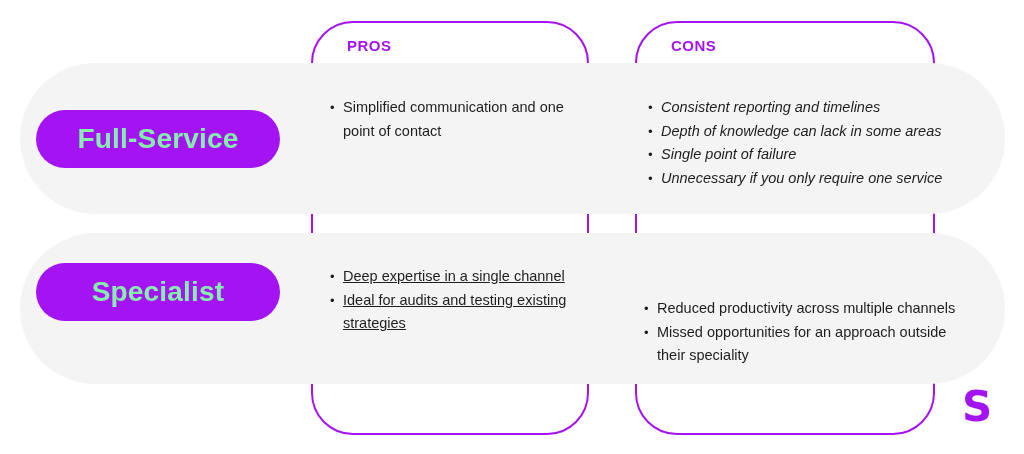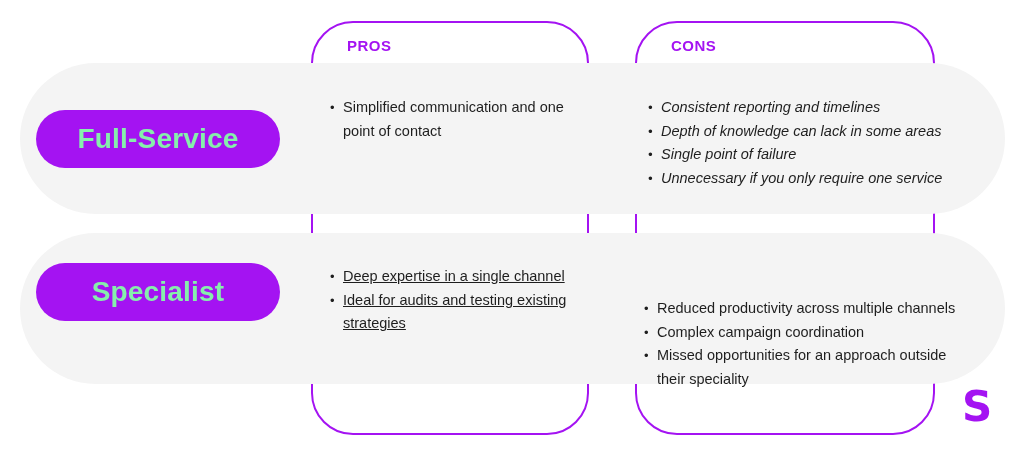--- a/index.html
+++ b/index.html
@@ -129,19 +129,18 @@
     <li>Unnecessary if you only require one service</li>
   </ul>
 
   <ul class="list pros2">
     <li>Deep expertise in a single channel</li>
     <li>Ideal for audits and testing existing strategies</li>
   </ul>
 
   <ul class="list cons2">
     <li>Reduced productivity across multiple channels</li>
-    <li>Complex campaign coordination</li>
     <li>Missed opportunities for an approach outside their&nbsp;speciality</li>
   </ul>
 
   <div class="logo">S</div>
 
 </div>
 
 </body></html>

